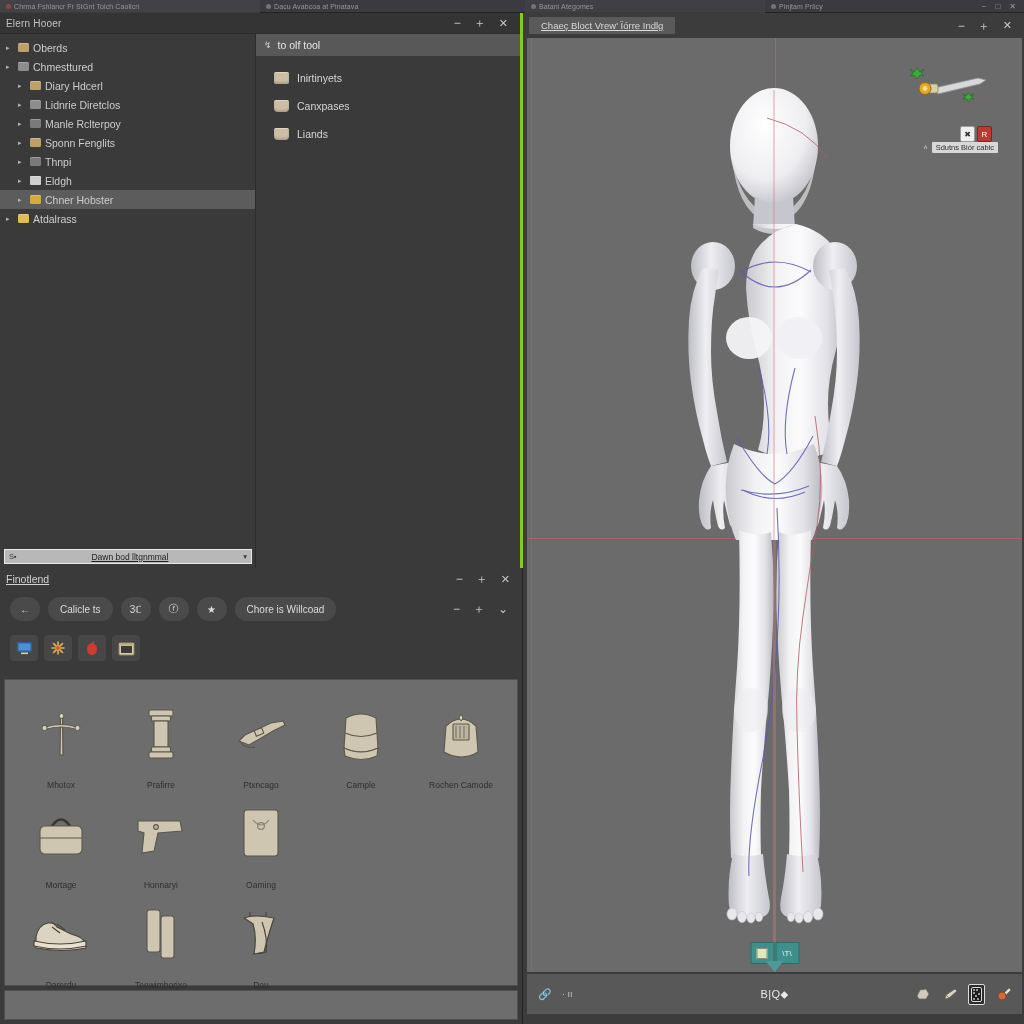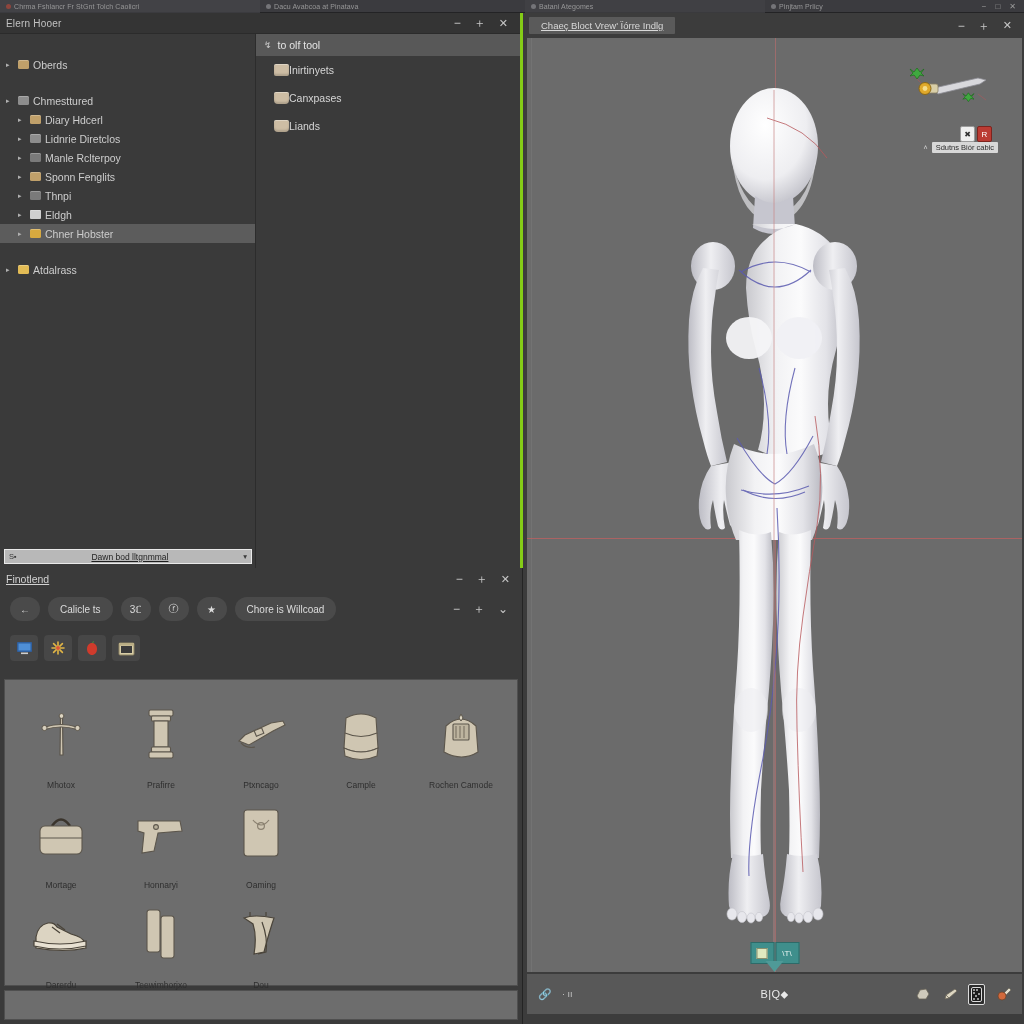--- a/index.html
+++ b/index.html
@@ -56,28 +56,28 @@
   .trow.sel { background: #5c5c5c; }
   .trow .arrow { width: 8px; font-size: 7px; color: #b0b0b0; flex: none; }
   .fico { width: 11px; height: 9px; border-radius: 1.5px; flex: none;
     background: #b08a4e; box-shadow: inset 0 1px 0 rgba(255,255,255,.25); }
   .fico.gray { background: #8d8d8d; }
   .fico.tan  { background: #c0a06a; }
   .fico.doc  { background: #cfcfcf; border-radius: 1px; }
   .fico.yel  { background: #d7a93f; }
   .fico.lyel { background: #e2bb55; }
   .fico.dgry { background: #7a7a7a; }
-  .trow.d1 { padding-left: 6px; margin-top: 17px; }
+  .trow.d1 { padding-left: 6px; }
   .trow.d2 { padding-left: 18px; }
 
   .fb-right { flex: 1; background: #3a3a3a; }
   .fb-right .colhead { height: 22px; background: #585858; display: flex;
     align-items: center; gap: 6px; padding: 0 8px; font-size: 10.5px; color: #e4e4e4; }
   .fb-right .colhead .sorticon { font-size: 9px; color: #cfcfcf; }
-  .fitem { height: 28px; display: flex; align-items: center; 
+  .fitem { height: 28px; display: flex; align-items: flex-end; gap: 8px;
     padding-left: 18px; font-size: 10.5px; color: #d6d6d6; }
   .fitem .bigico { width: 15px; height: 12px; border-radius: 2px; flex: none;
     background: #cdbda4; box-shadow: inset 0 1px 0 rgba(255,255,255,.35),
       inset 0 -2px 2px rgba(0,0,0,.15); }
   .fitem .bigico.f { background: #cdbda4; border-radius: 2px 2px 4px 4px; }
 
   
   .fnamebar { position: absolute; left: 4px; bottom: 4px; width: 248px; height: 15px;
     background: #b8b8b8; border: 1px solid #e9e9e9; display: flex; align-items: center;
     padding: 0 4px; }

